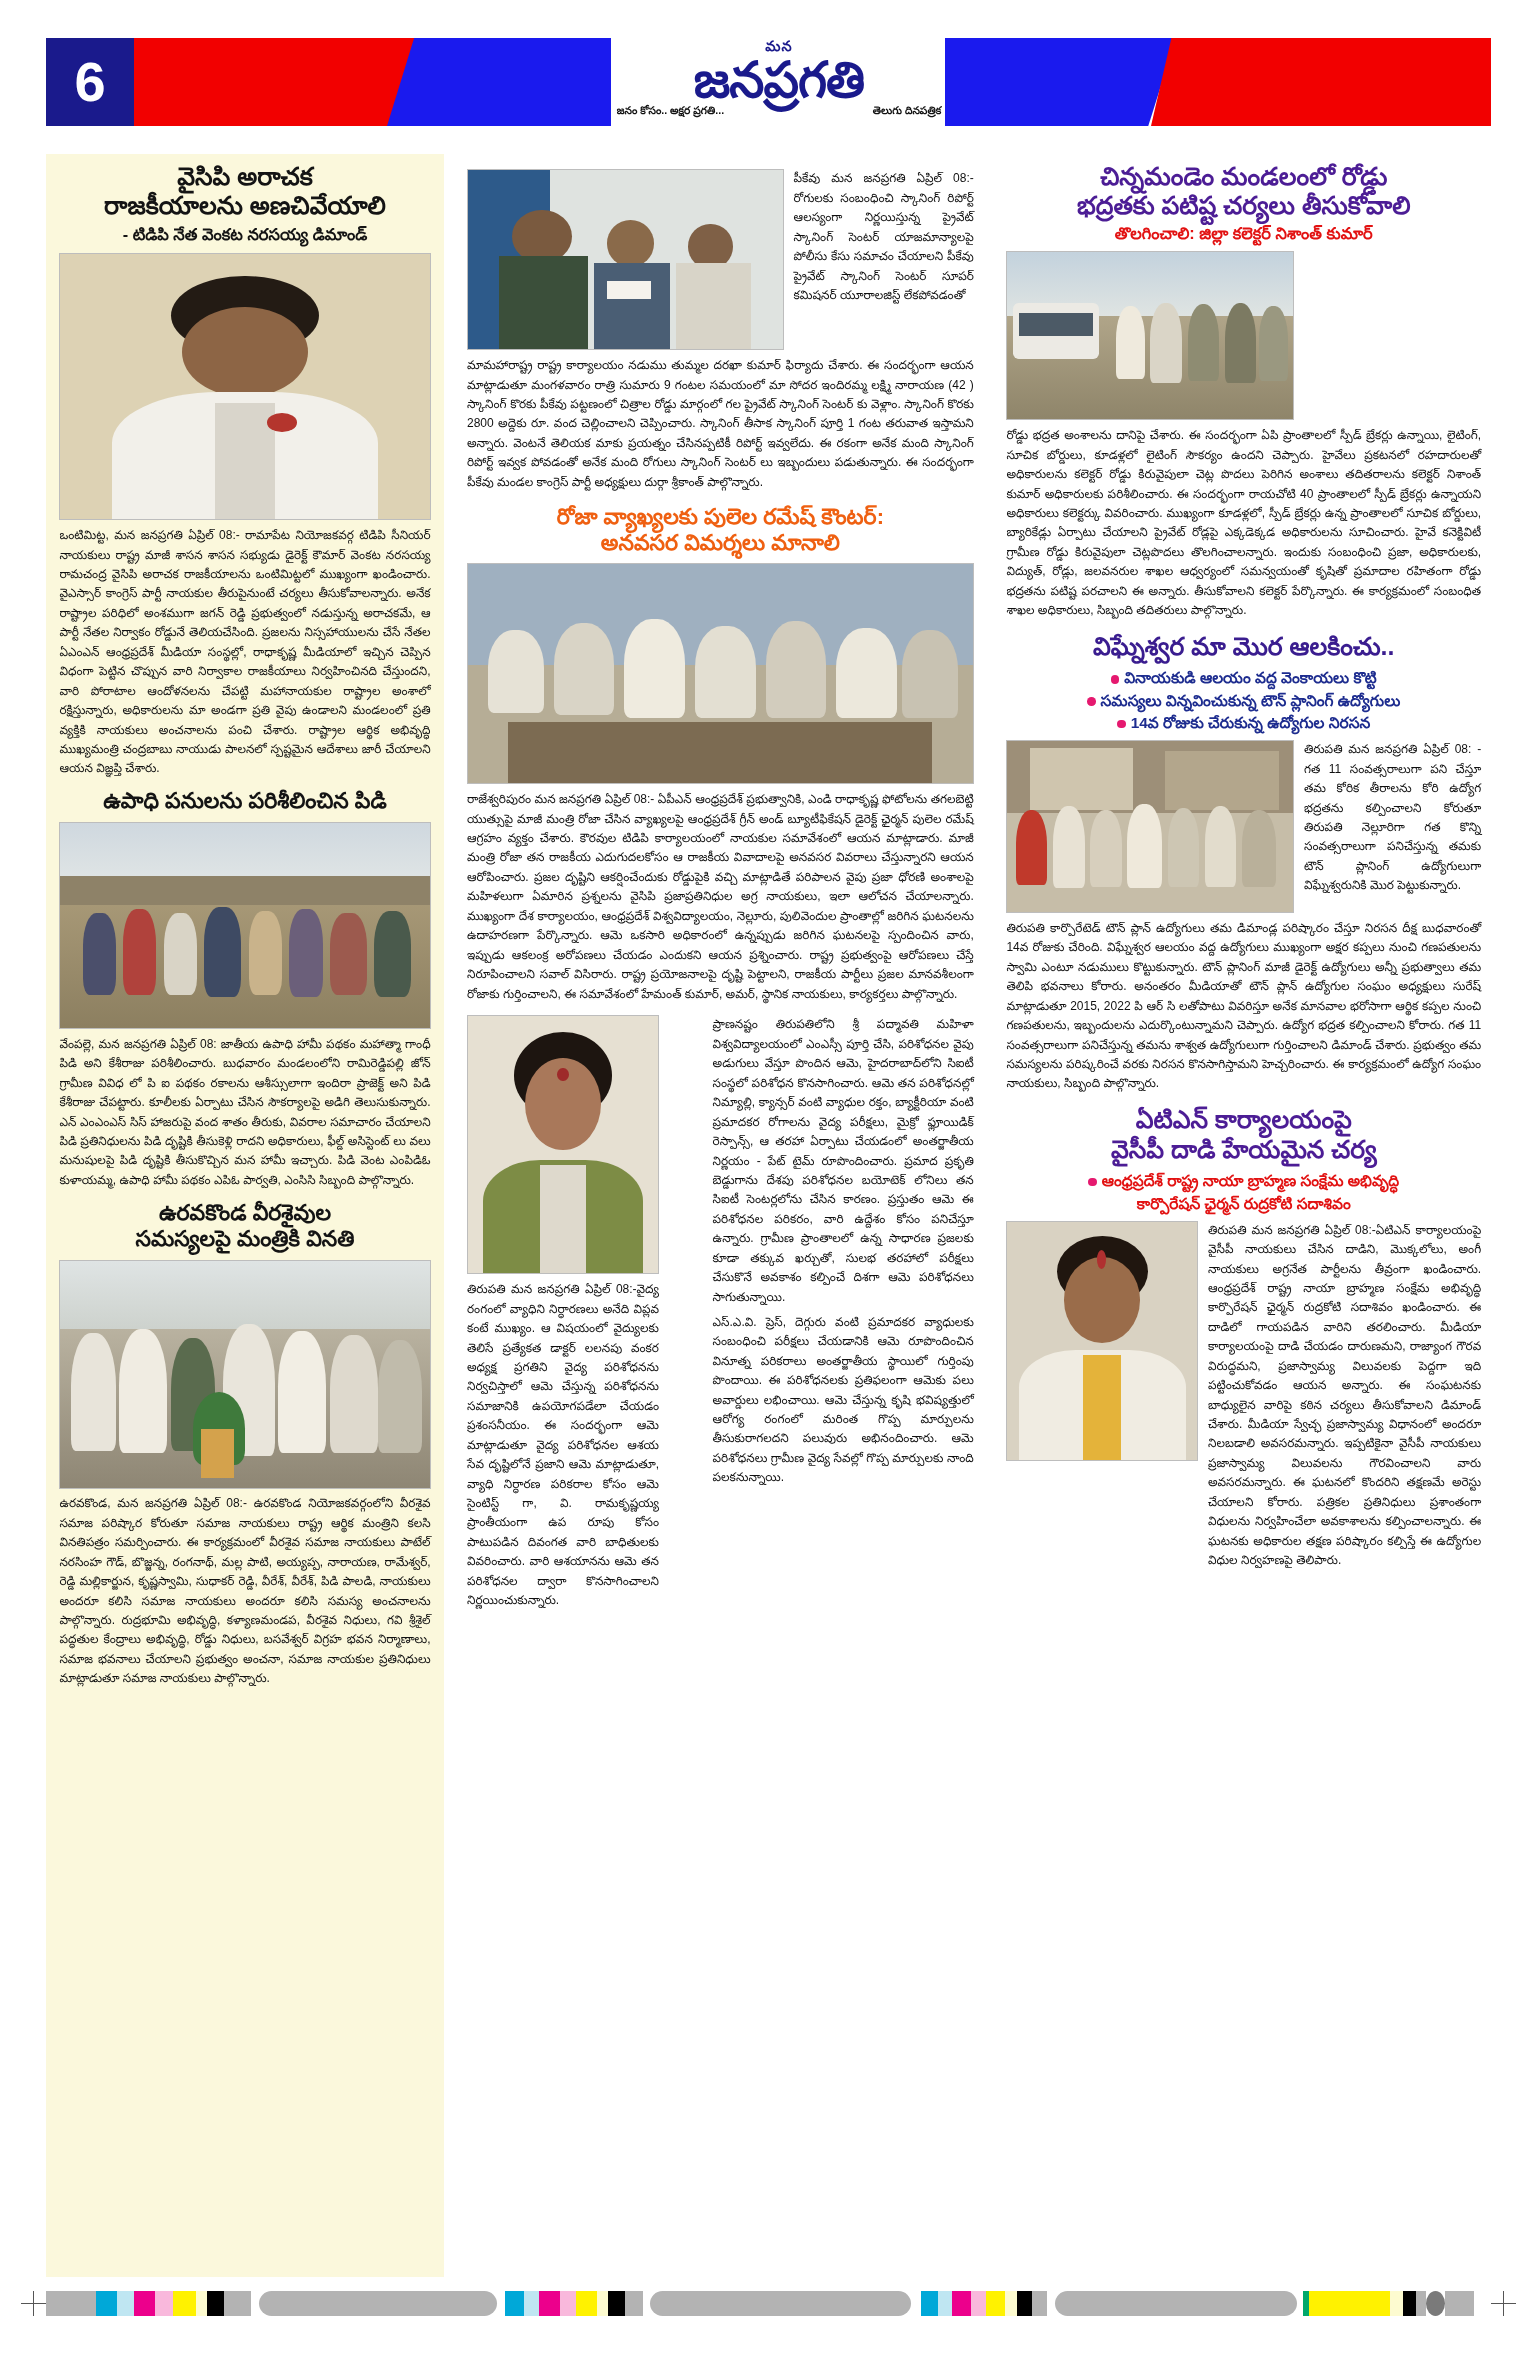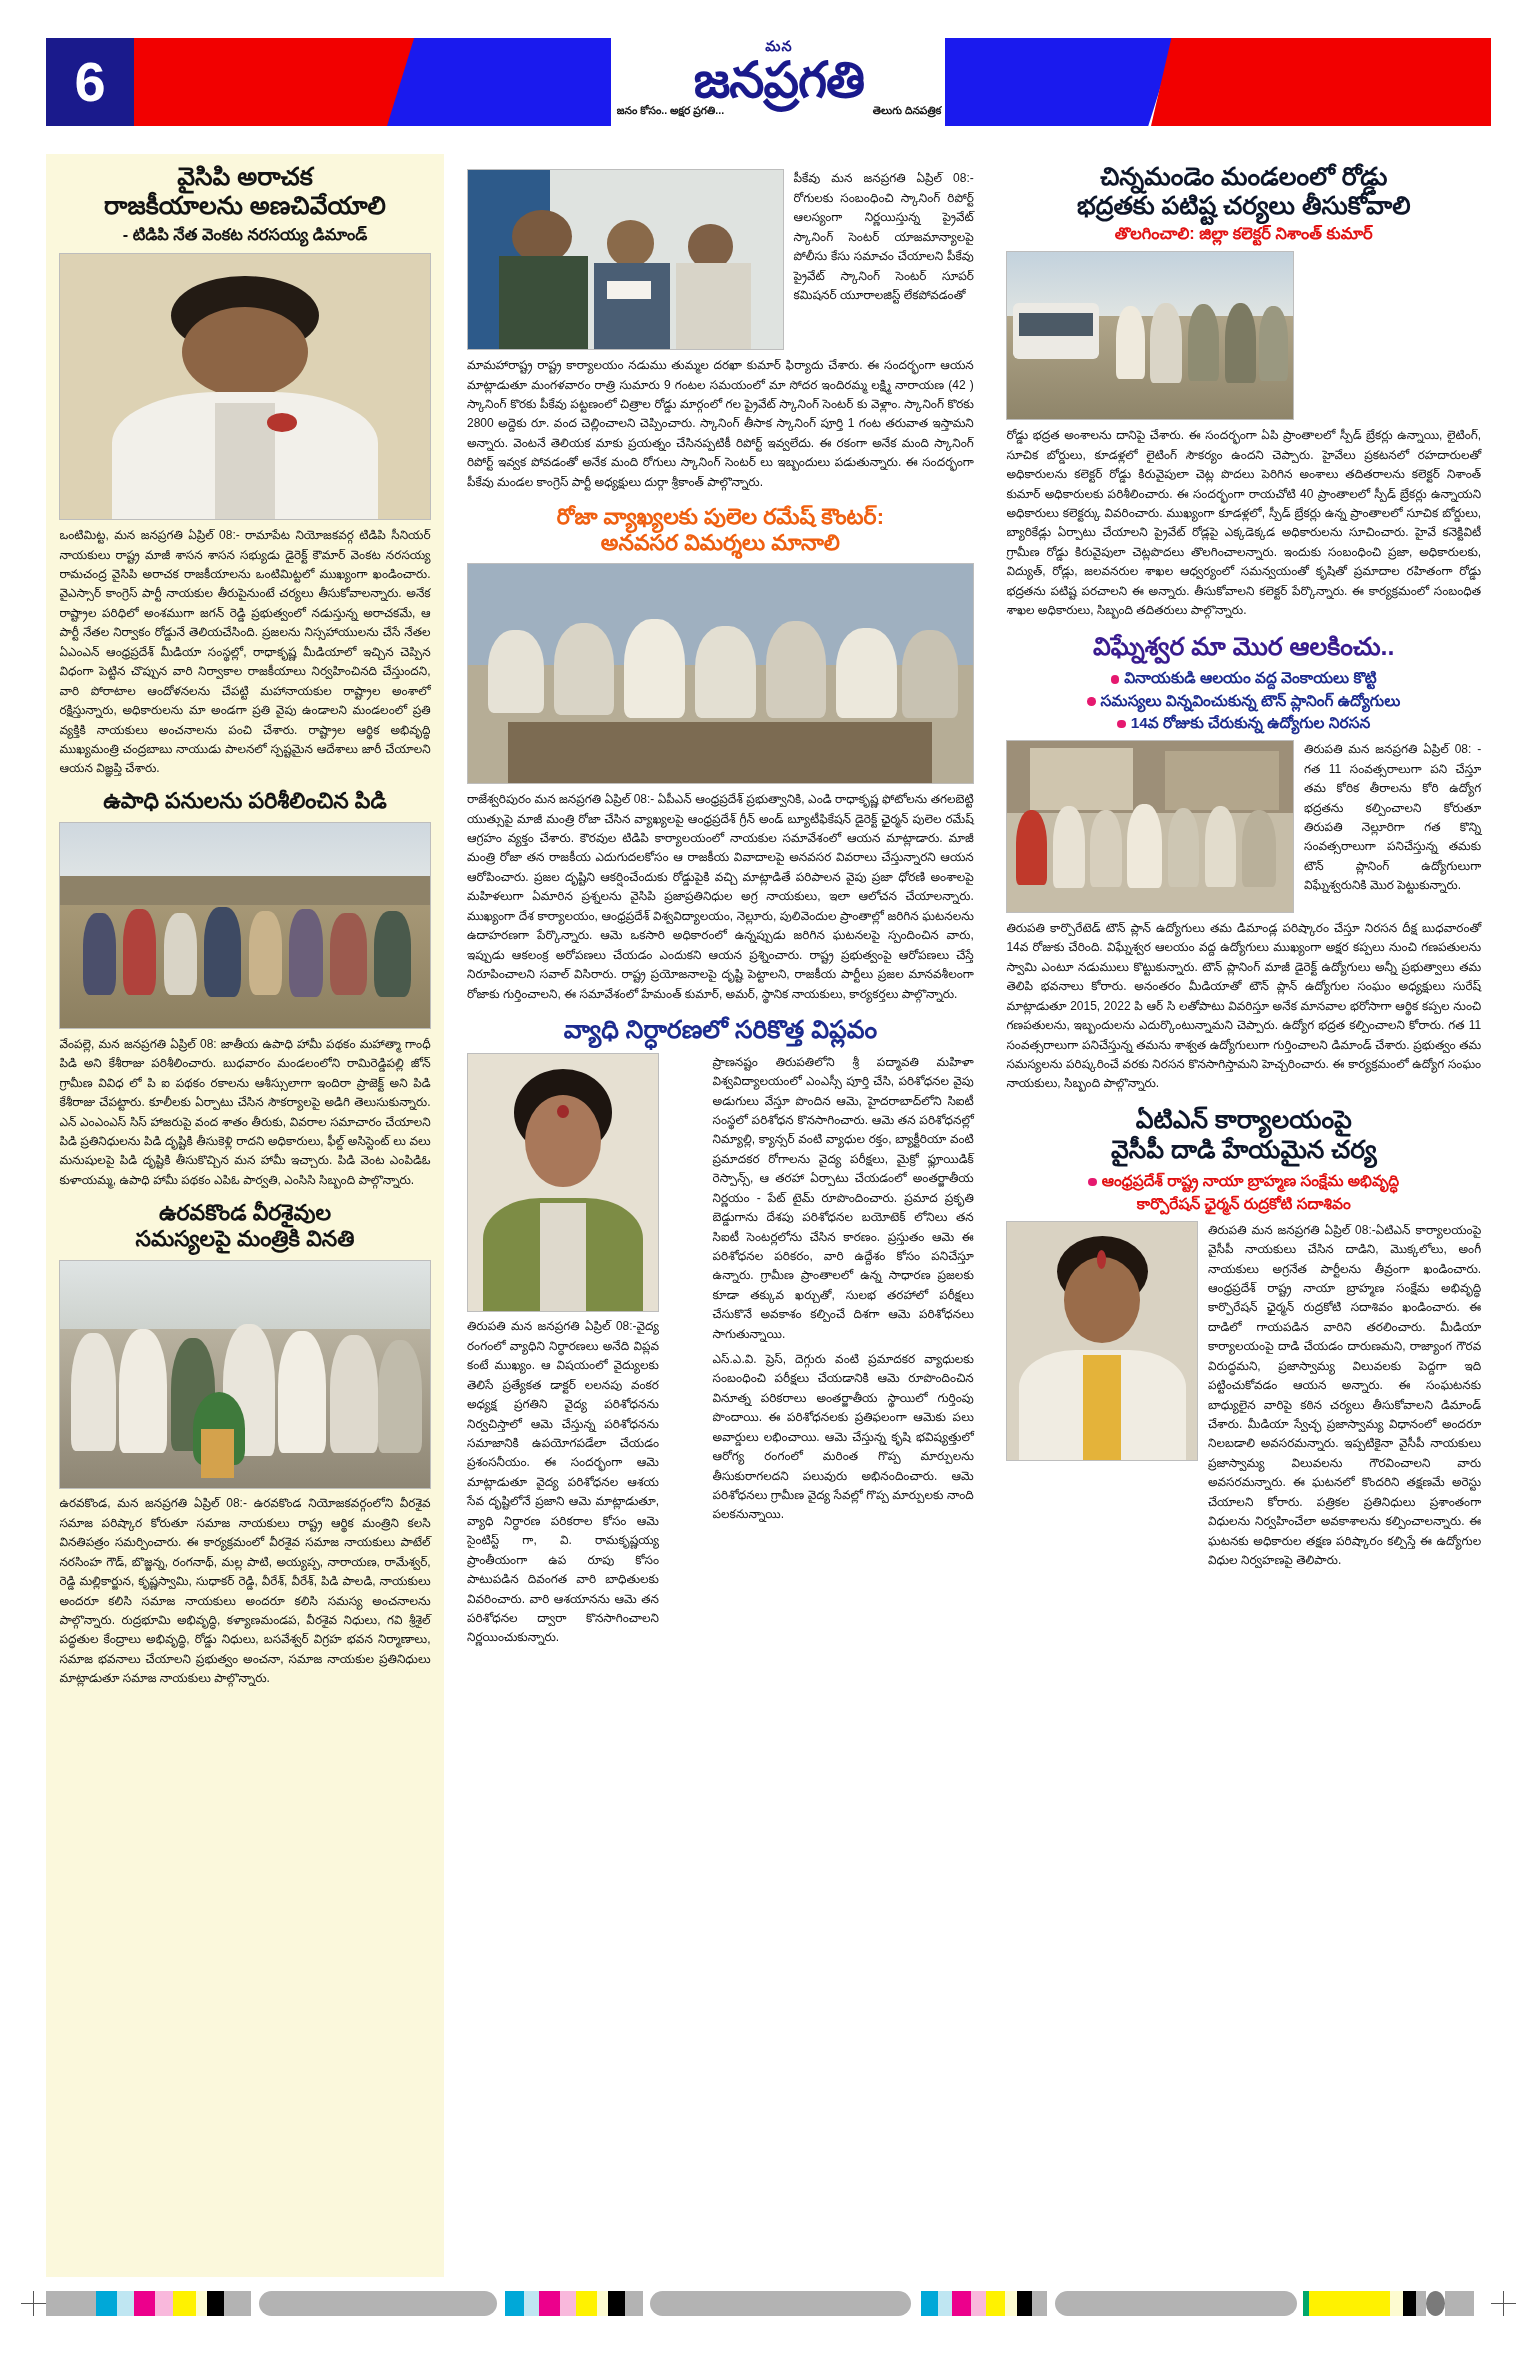--- a/index.html
+++ b/index.html
@@ -74,21 +74,21 @@
   .col2 { width:526px; padding:7.7px 9.6px; background:#ffffff; }
   .col3 { width:494px; padding:7.7px 9.6px; background:#ffffff; }
 
   
   .hl {
     text-align:center; font-weight:bold; line-height:1.18;
     font-family:"Liberation Sans", sans-serif;
   }
   .hl-black  { color:#141414; }
   .hl-pink   { color:#e5196f; }
-  .hl-red    { color:#0f172a;text-align:center; }
+  .hl-red    { color:#4c1d95;text-align:center; }
   .hl-orange { color:#ef6011; }
   .hl-blue   { color:#1d2c8f; }
   .hl-purple { color:#3a1d8f; }
   .h-lg { font-size:25px; }
   .h-md { font-size:22px; }
   .kicker {
     text-align:center; font-size:16.3px; font-weight:bold;
     color:#141414; margin-top:3.8px; line-height:1.3;
   }
 
@@ -262,21 +262,20 @@
         <div class="blob" style="left:31%;top:25%;width:12%;height:45%;background:#efebdf;border-radius:45% 45% 10% 10%;"></div>
         <div class="blob" style="left:45%;top:28%;width:12%;height:42%;background:#e3dfd2;border-radius:45% 45% 10% 10%;"></div>
         <div class="blob" style="left:59%;top:26%;width:12%;height:44%;background:#d2ccbd;border-radius:45% 45% 10% 10%;"></div>
         <div class="blob" style="left:73%;top:29%;width:12%;height:41%;background:#ece8dc;border-radius:45% 45% 10% 10%;"></div>
         <div class="blob" style="left:86%;top:30%;width:11%;height:40%;background:#c8c2b2;border-radius:45% 45% 10% 10%;"></div>
       </div>
       <div class="body-text">రాజేశ్వరిపురం మన జనప్రగతి ఏప్రిల్ 08:- ఏపీఎన్ ఆంధ్రప్రదేశ్ ప్రభుత్వానికి, ఎండి రాధాకృష్ణ ఫోటోలను తగలబెట్టి యుత్సుపై మాజీ మంత్రి రోజా చేసిన వ్యాఖ్యలపై ఆంధ్రప్రదేశ్ గ్రీన్ అండ్ బ్యూటీఫికేషన్ డైరెక్ట్ ఛైర్మన్ పులెల రమేష్ ఆగ్రహం వ్యక్తం చేశారు. కౌరవుల టిడిపి కార్యాలయంలో నాయకుల సమావేశంలో ఆయన మాట్లాడారు. మాజీ మంత్రి రోజా తన రాజకీయ ఎదుగుదలకోసం ఆ రాజకీయ వివాదాలపై అనవసర వివరాలు చేస్తున్నారని ఆయన ఆరోపించారు. ప్రజల దృష్టిని ఆకర్షించేందుకు రోడ్డుపైకి వచ్చి మాట్లాడితే పరిపాలన వైపు ప్రజా ధోరణి అంశాలపై మహిళలుగా ఏమారిన ప్రశ్నలను వైసిపి ప్రజాప్రతినిధుల అగ్ర నాయకులు, ఇలా ఆలోచన చేయాలన్నారు. ముఖ్యంగా దేశ కార్యాలయం, ఆంధ్రప్రదేశ్ విశ్వవిద్యాలయం, నెల్లూరు, పులివెందుల ప్రాంతాల్లో జరిగిన ఘటనలను ఉదాహరణగా పేర్కొన్నారు. ఆమె ఒకసారి అధికారంలో ఉన్నప్పుడు జరిగిన ఘటనలపై స్పందించిన వారు, ఇప్పుడు ఆకలంక్ర అరోపణలు చేయడం ఎందుకని ఆయన ప్రశ్నించారు. రాష్ట్ర ప్రభుత్వంపై ఆరోపణలు చేస్తే నిరూపించాలని సవాల్ విసిరారు. రాష్ట్ర ప్రయోజనాలపై దృష్టి పెట్టాలని, రాజకీయ పార్టీలు ప్రజల మానవశీలంగా రోజాకు గుర్తించాలని, ఈ సమావేశంలో హేమంత్ కుమార్, అమర్, స్థానిక నాయకులు, కార్యకర్తలు పాల్గొన్నారు.</div>
     </div>
 
     <div style="margin-top:11.5px;">
-      <div class="hl hl-blue h-lg">వ్యాధి నిర్ధారణలో సరికొత్త విప్లవం</div>
       <div style="display:flex; gap:9.6px; margin-top:7.7px;">
         <div style="flex:0 0 192px;">
           <div class="photo ph-portrait" style="height:259px; margin:0;">
             <div class="rect" style="left:0;top:0;right:0;bottom:0;background:#e6e0d2;"></div>
             <div class="blob" style="left:24%;top:6%;width:52%;height:34%;background:#1d1510;"></div>
             <div class="blob" style="left:30%;top:16%;width:40%;height:36%;background:#a9785a;"></div>
             <div class="rect" style="left:8%;top:56%;width:84%;height:44%;background:#7d8c45;border-radius:36% 36% 0 0;"></div>
             <div class="rect" style="left:38%;top:58%;width:24%;height:42%;background:#ded9cc;"></div>
             <div class="blob" style="left:47%;top:20%;width:6%;height:5%;background:#9e2a2a;"></div>
           </div>

